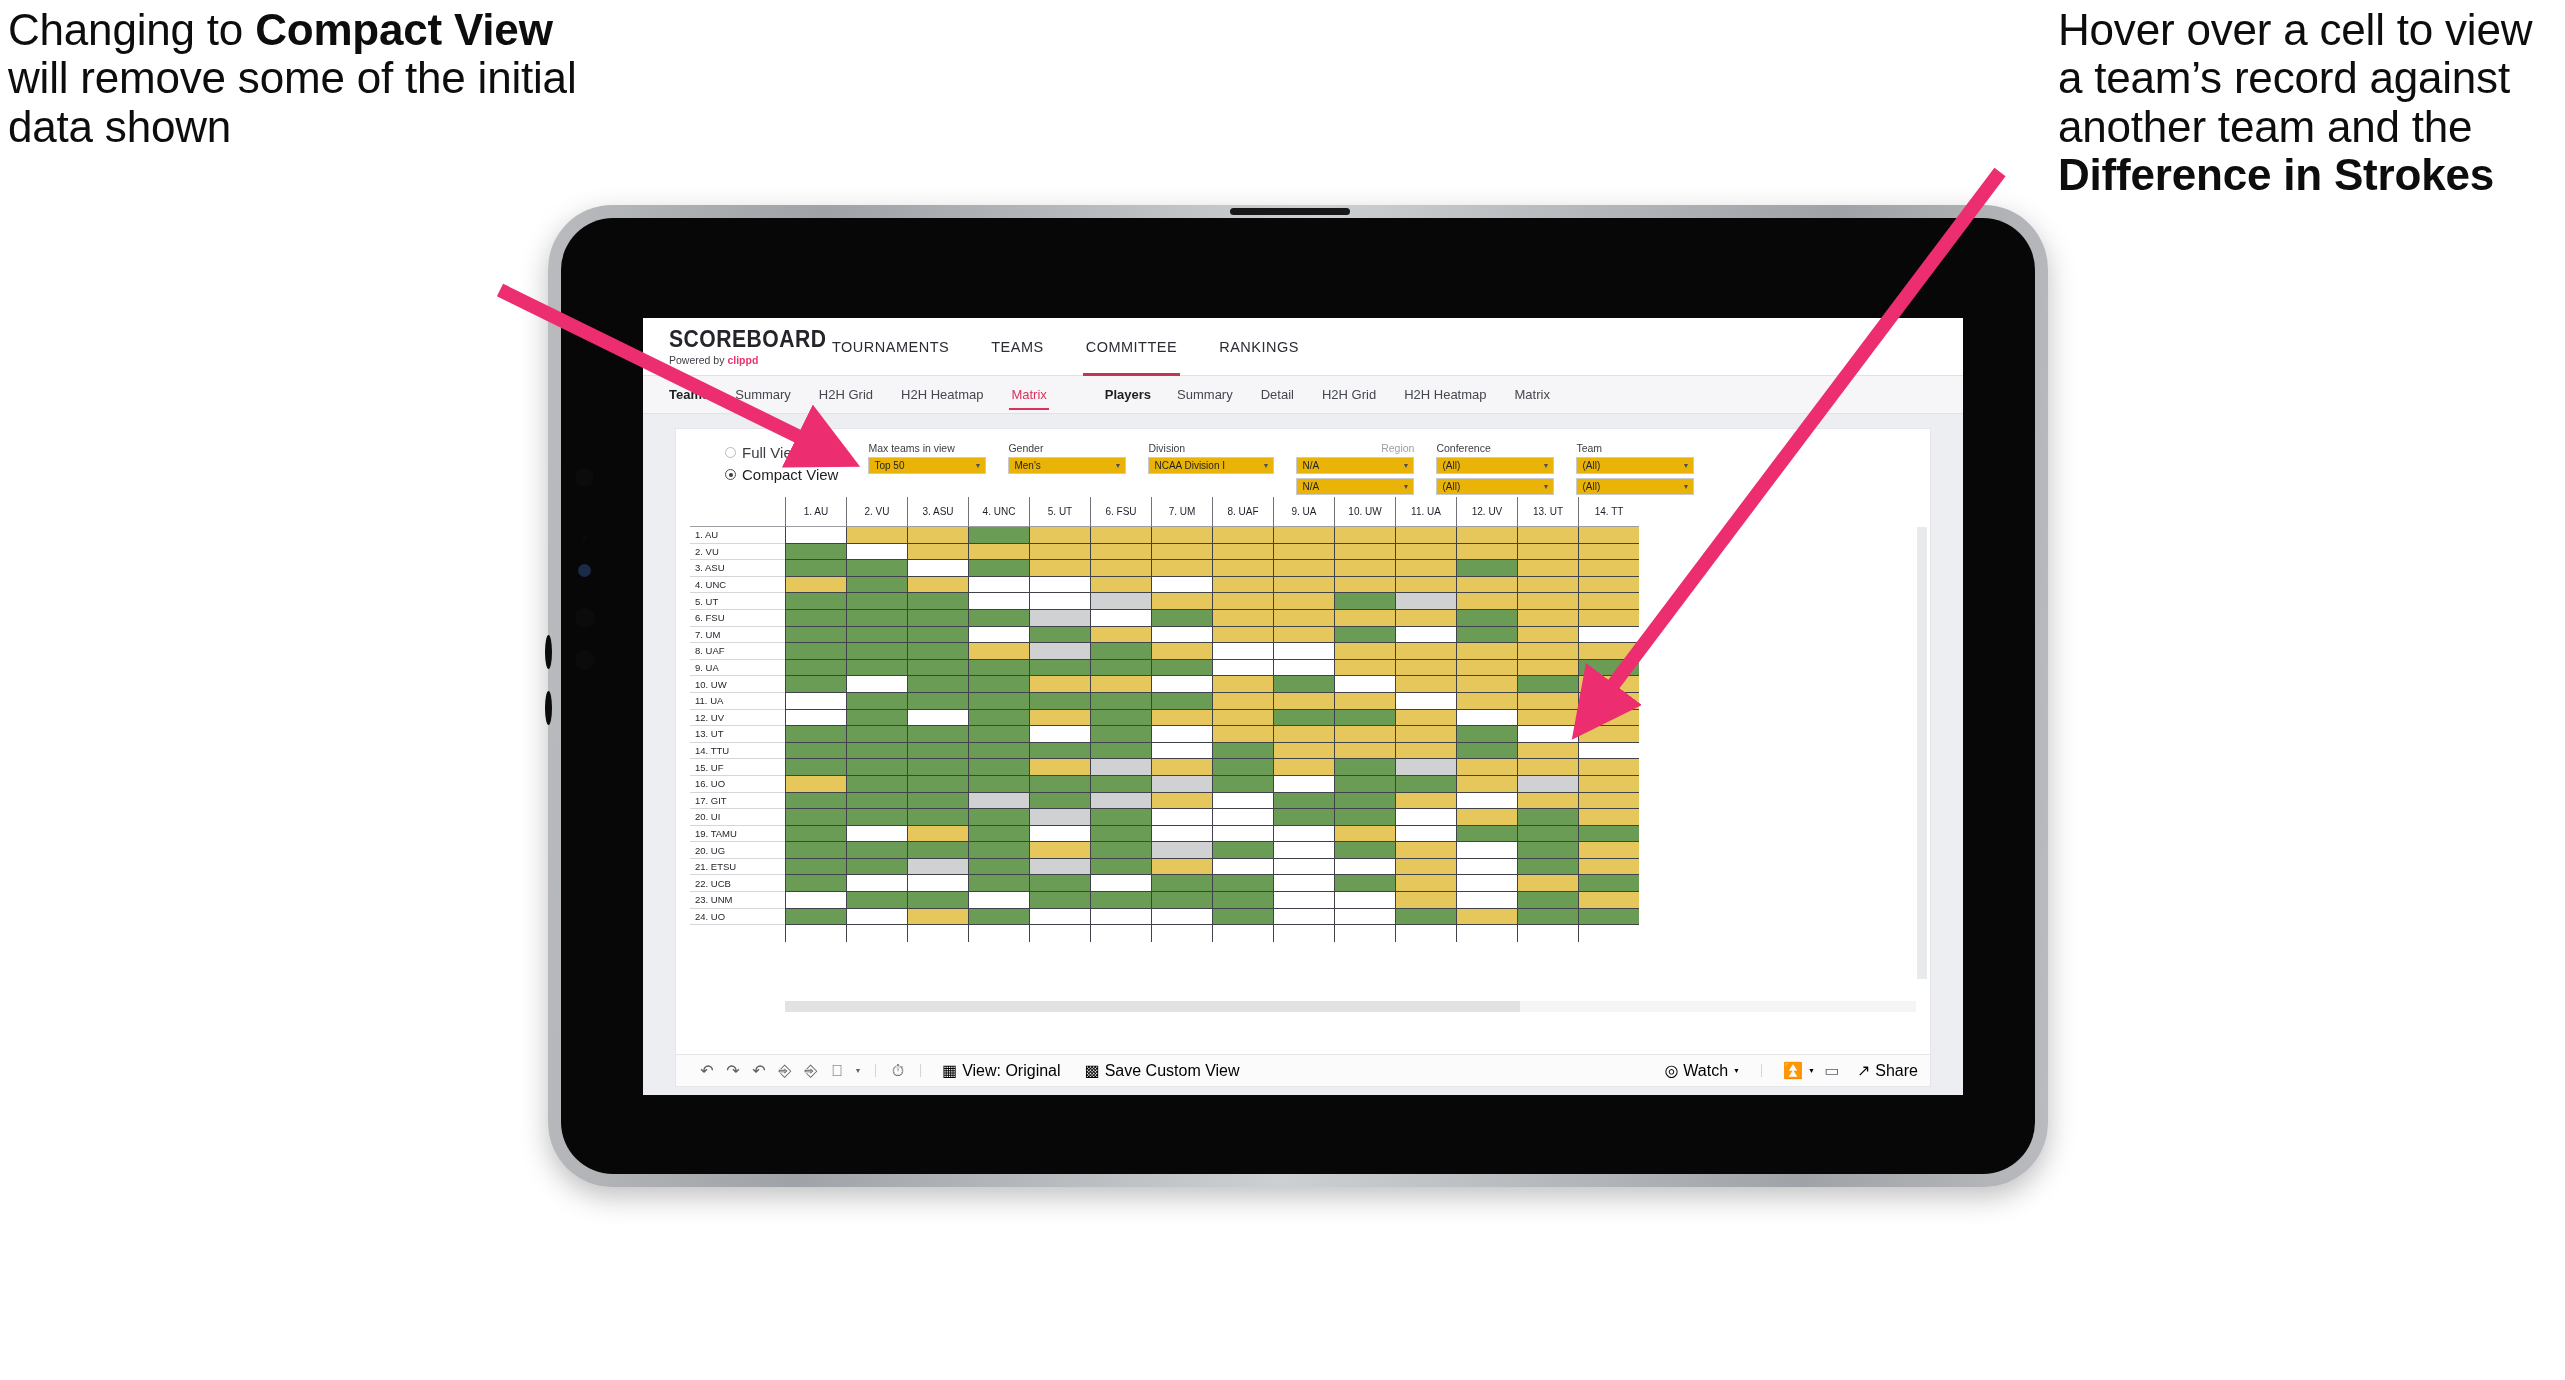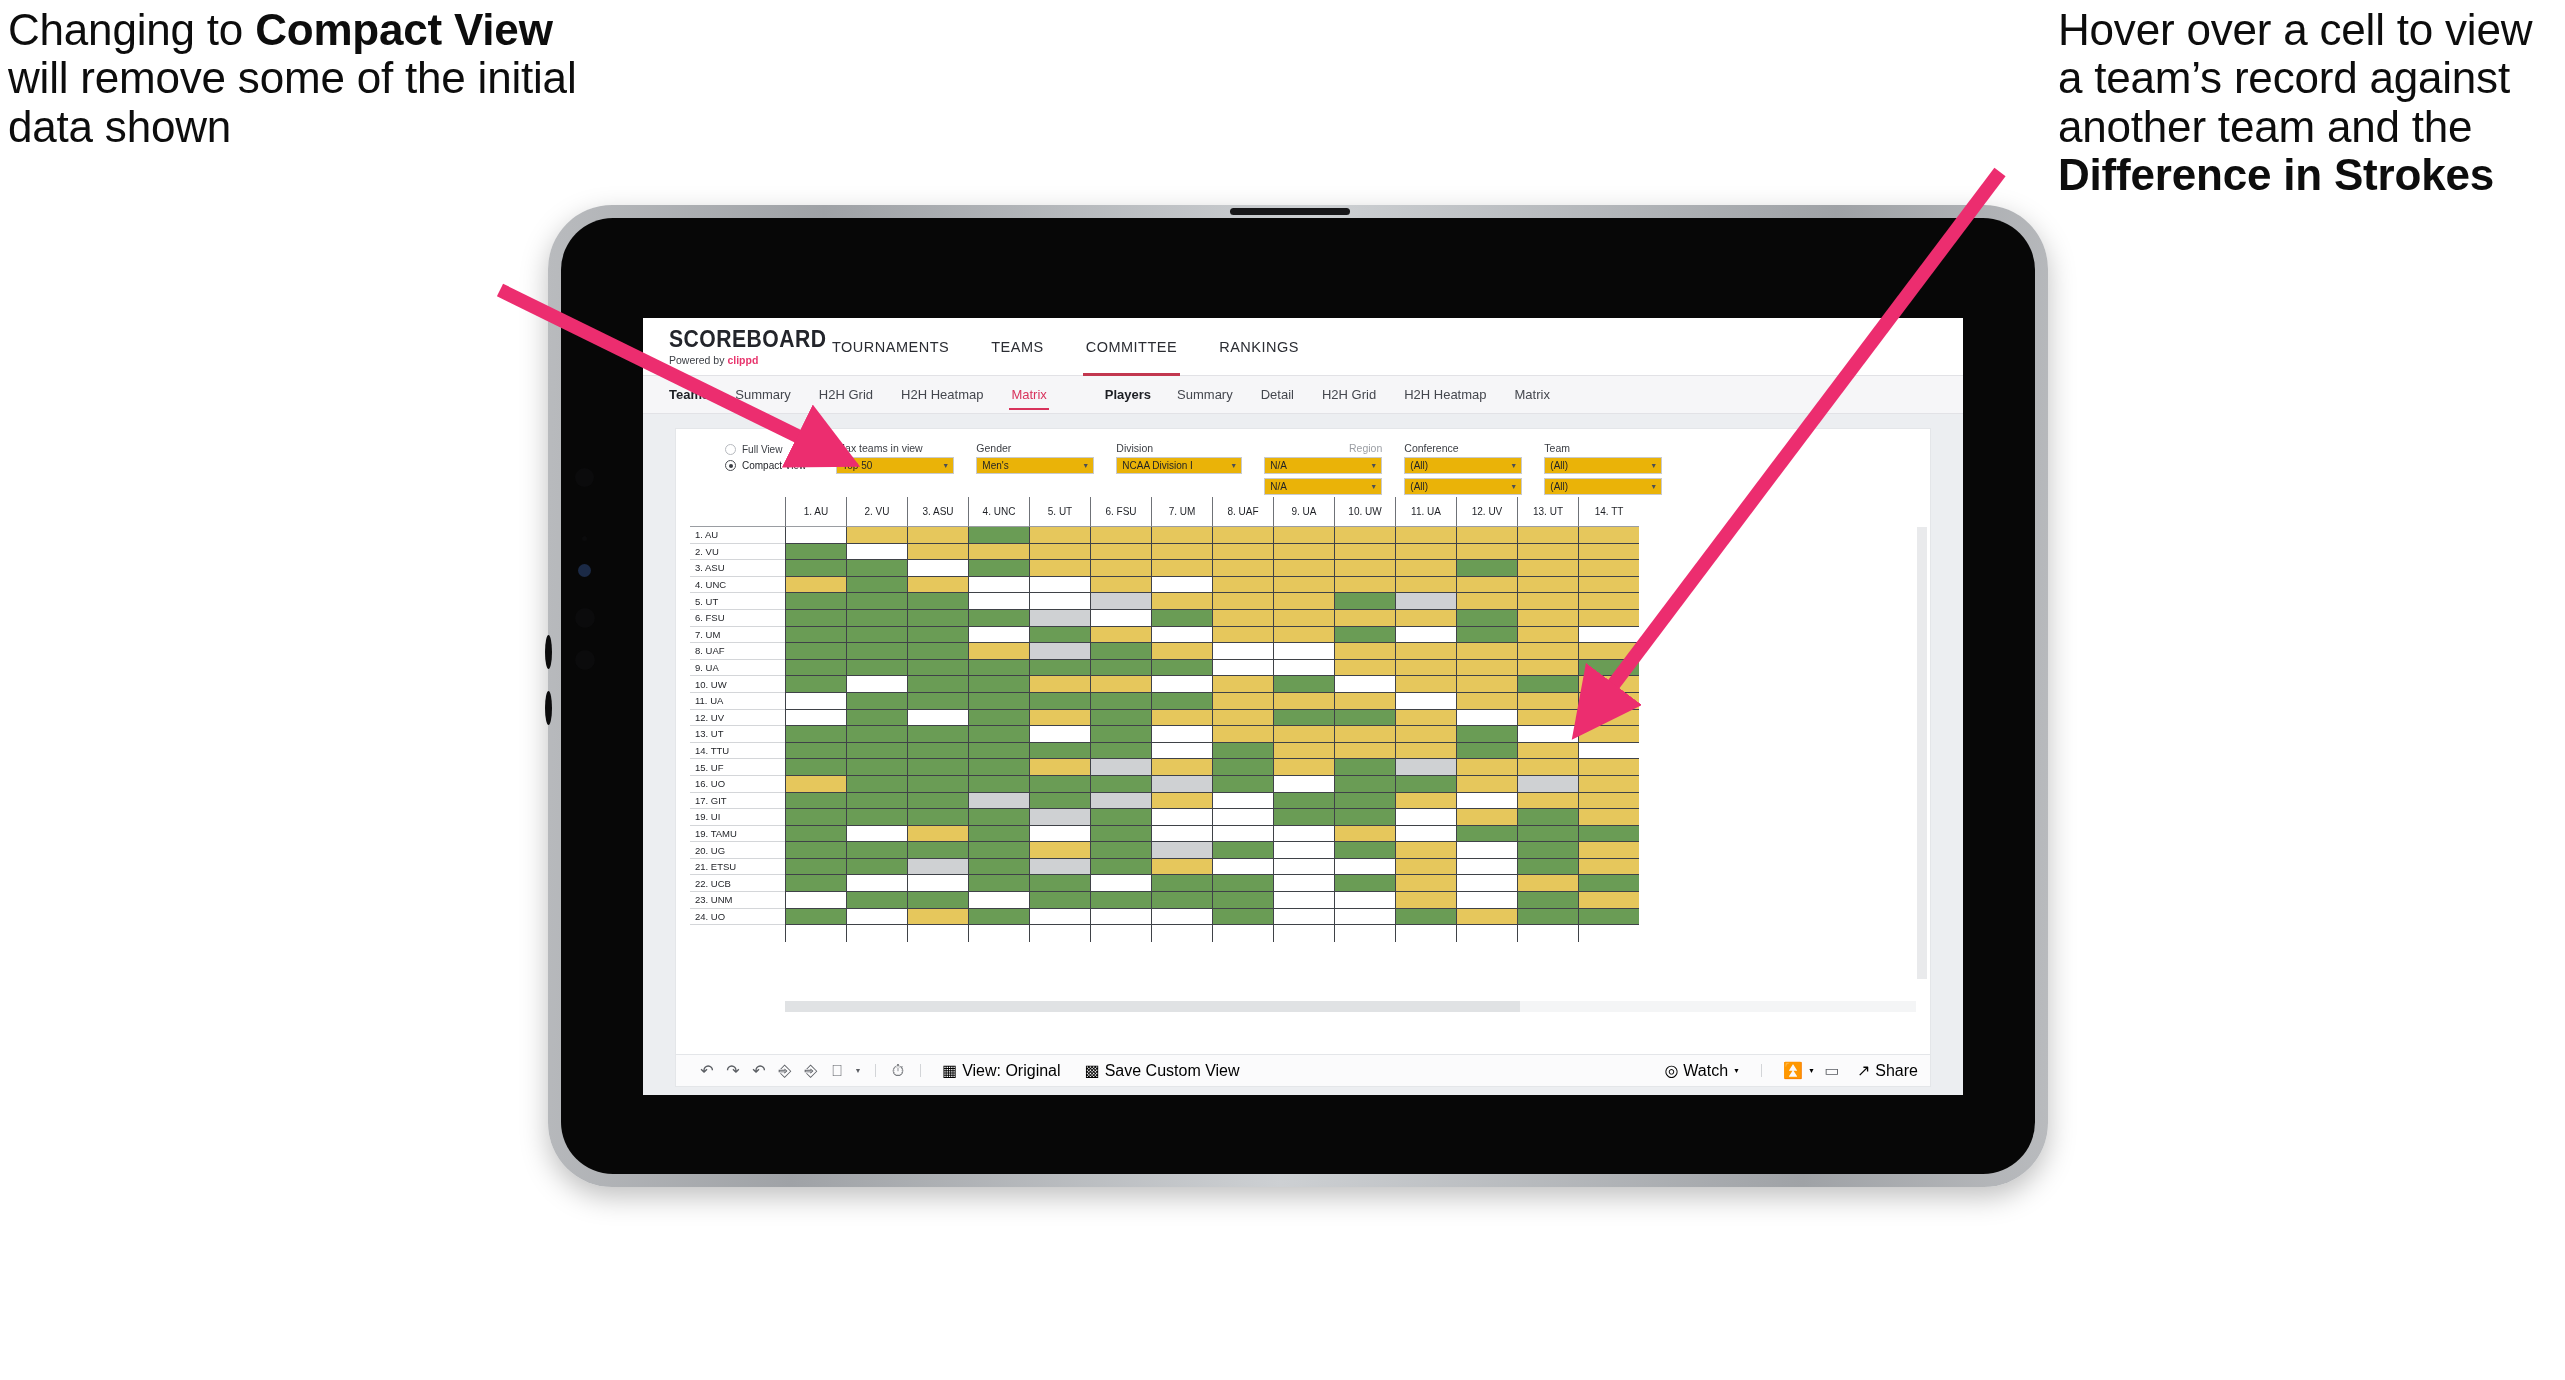--- a/index.html
+++ b/index.html
@@ -100,21 +100,21 @@
   .flabel { font-size:10.5px; color:#3a3d43; margin-bottom:3px; white-space:nowrap; }
   .flabel.dim { color:#9b9ea4;text-align:right; }
   .fsel {
     width:118px; height:17px; border:1px solid #c8cace; background:#eab308;
     font-size:10px; color:#1f2126; display:flex; align-items:center;
     padding-left:5px; position:relative; margin-bottom:4px;
   }
   .fsel .cap { position:absolute; right:4px; font-size:7px; color:#4b4e54; }
   .fsel.wide { width:126px; }
   #viewgrp { margin-right:30px; padding-top:2px; }
-  .radio { display:flex; align-items:center; font-size:10px; color:#3a3d43; margin-bottom:5px;padding-left:35px; }
+  .radio { display:flex; align-items:center; font-size:15px; color:#3a3d43; margin-bottom:5px;padding-left:35px; }
   .radio .dot {
     width:11px; height:11px; border-radius:50%; border:1px solid #b7babf;
     margin-right:6px; position:relative; background:#fff;
   }
   .radio.on .dot { border-color:#4a4d52; }
   .radio.on .dot::after {
     content:""; position:absolute; left:2.5px; top:2.5px;
     width:4px; height:4px; border-radius:50%; background:#3a3d43;
   }
   .radio.on { color:#1d1f24; }
@@ -588,21 +588,21 @@
                     <div class="cell c-y"></div>
                     <div class="cell c-w"></div>
                     <div class="cell c-g"></div>
                     <div class="cell c-g"></div>
                     <div class="cell c-y"></div>
                     <div class="cell c-w"></div>
                     <div class="cell c-y"></div>
                     <div class="cell c-y"></div>
                   </div>
                   <div class="mrow">
-                    <div class="rlabel">19. UI</div>
+                    <div class="rlabel">20. UI</div>
                     <div class="cell c-g"></div>
                     <div class="cell c-g"></div>
                     <div class="cell c-g"></div>
                     <div class="cell c-g"></div>
                     <div class="cell c-s"></div>
                     <div class="cell c-g"></div>
                     <div class="cell c-w"></div>
                     <div class="cell c-w"></div>
                     <div class="cell c-g"></div>
                     <div class="cell c-g"></div>

